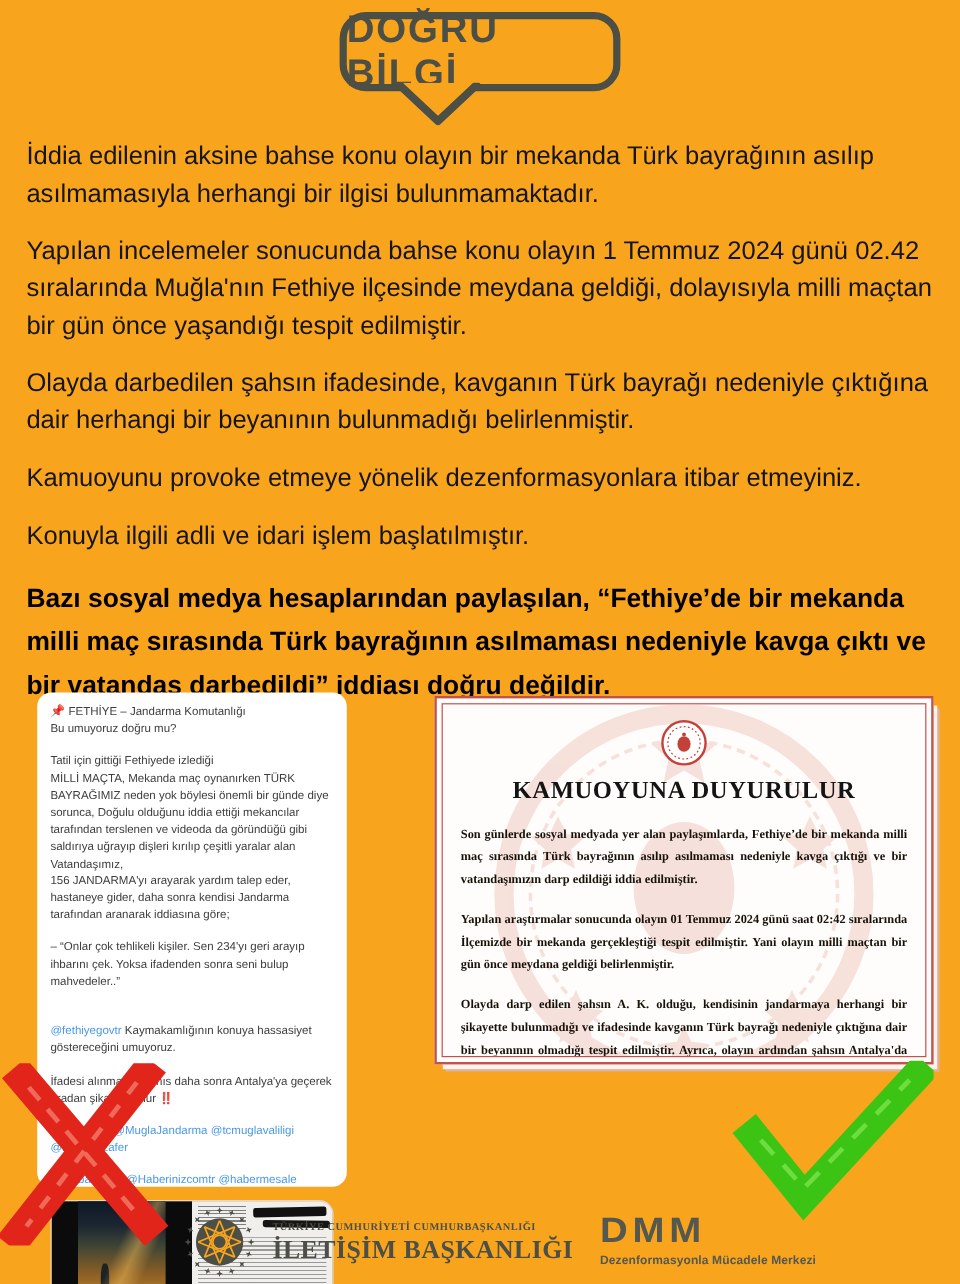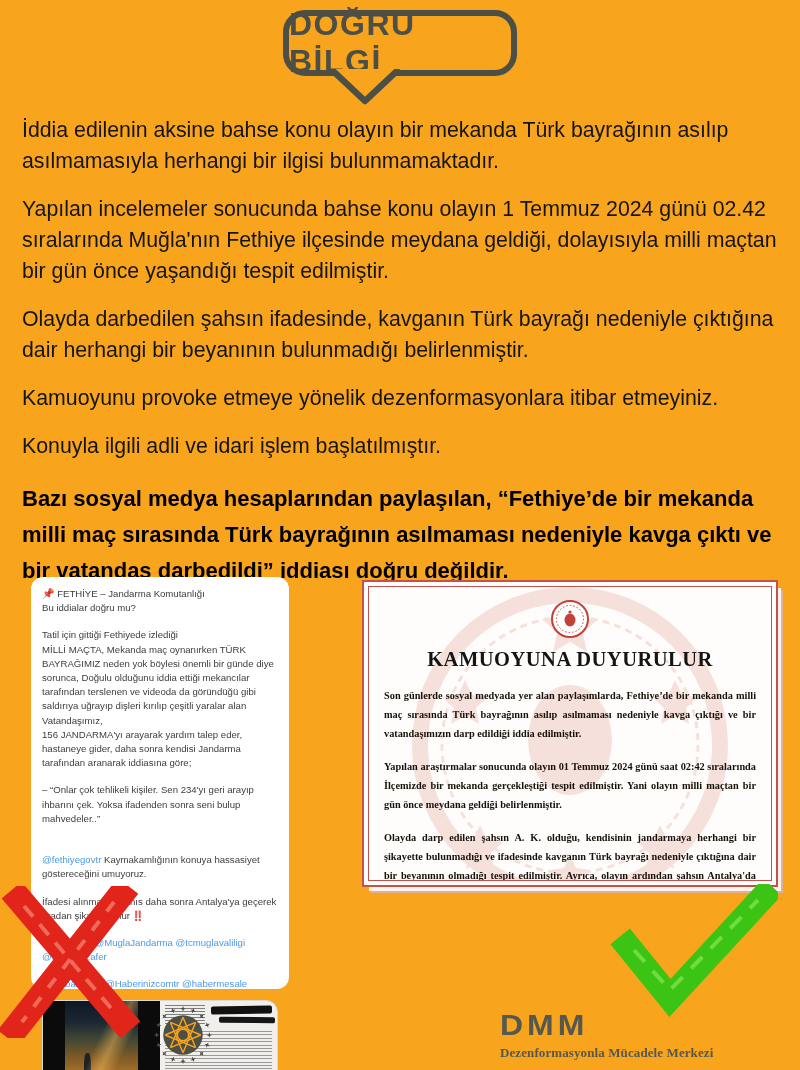--- a/index.html
+++ b/index.html
@@ -96,21 +96,21 @@
   
   .xmark { position:absolute; left:0; top:886px; width:142px; height:152px; z-index:6; }
   .check { position:absolute; left:610px; top:884px; width:168px; height:140px; z-index:6; }
 
   
   .gov-logo { position:absolute; left:152px; top:1004px; display:flex; align-items:center; gap:13px; color:#4C4F45; }
   .gov-text .l1 { font-family:"Liberation Serif", serif; font-weight:700; font-size:8.7px; letter-spacing:.4px; }
   .gov-text .l2 { font-family:"Liberation Serif", serif; font-weight:700; font-size:21.5px; letter-spacing:.4px; margin-top:2px; }
   .dmm-logo { position:absolute; left:500px; top:1008px; color:#54584F; }
   .dmm-word { font-size:32px; font-weight:700; letter-spacing:4px; transform:scaleY(.92); transform-origin:left top; }
-  .dmm-tag { font-size:13px; font-weight:700; margin-top:0px; letter-spacing:.1px;font-family:Liberation Serif, serif; }
+  .dmm-tag { font-size:10px; font-weight:700; margin-top:0px; letter-spacing:.1px; }
 </style>
 </head>
 <body>
 
 <div class="page">
 
   <div class="badge">
     <span class="badge-label">DOĞRU BİLGİ</span>
   </div>
   <svg class="badge-tail" viewBox="0 0 76 36">
@@ -125,21 +125,21 @@
     <p>Kamuoyunu provoke etmeye yönelik dezenformasyonlara itibar etmeyiniz.</p>
     <p>Konuyla ilgili adli ve idari işlem başlatılmıştır.</p>
     <div class="claim">Bazı sosyal medya hesaplarından paylaşılan, “Fethiye’de bir mekanda milli maç sırasında Türk bayrağının asılmaması nedeniyle kavga çıktı ve bir vatandaş darbedildi” iddiası doğru değildir.</div>
   </div>
 
   <div class="tweet">
     <div class="txt">
       <div class="hdr">
         <span class="pin">📌</span>
         <span>FETHİYE – Jandarma Komutanlığı</span><br>
-        <span>Bu iddialar doğru mu?</span>
+        <span>Bu umuyoruz doğru mu?</span>
       </div>
       <p>
         <span>Tatil için gittiği Fethiyede izlediği</span><br>
         <span>MİLLİ MAÇTA, Mekanda maç oynanırken TÜRK BAYRAĞIMIZ neden yok böylesi önemli bir günde diye sorunca, Doğulu olduğunu iddia ettiği mekancılar tarafından terslenen ve videoda da göründüğü gibi saldırıya uğrayıp dişleri kırılıp çeşitli yaralar alan Vatandaşımız,</span><br>
         <span>156 JANDARMA'yı arayarak yardım talep eder, hastaneye gider, daha sonra kendisi Jandarma tarafından aranarak iddiasına göre;</span>
       </p>
       <p>– “Onlar çok tehlikeli kişiler. Sen 234'yı geri arayıp ihbarını çek. Yoksa ifadenden sonra seni bulup mahvedeler..”</p>
       <p>
         <br>
         <a class="mention">@fethiyegovtr</a><span> Kaymakamlığının konuya hassasiyet göstereceğini umuyoruz.</span>
@@ -238,20 +238,24 @@
         <use href="#st8" transform="rotate(180) translate(0,-28)"></use>
           <use href="#st8" transform="rotate(202.5) translate(0,-28)"></use>
         <use href="#st8" transform="rotate(225) translate(0,-28)"></use>
           <use href="#st8" transform="rotate(247.5) translate(0,-28)"></use>
         <use href="#st8" transform="rotate(270) translate(0,-28)"></use>
           <use href="#st8" transform="rotate(292.5) translate(0,-28)"></use>
         <use href="#st8" transform="rotate(315) translate(0,-28)"></use>
           <use href="#st8" transform="rotate(337.5) translate(0,-28)"></use>
       </g>
     </svg>
+    <div class="gov-text">
+      <div class="l1">TÜRKİYE CUMHURİYETİ CUMHURBAŞKANLIĞI</div>
+      <div class="l2">İLETİŞİM BAŞKANLIĞI</div>
+    </div>
   </div>
 
   <div class="dmm-logo">
     <div class="dmm-word">DMM</div>
     <div class="dmm-tag">Dezenformasyonla Mücadele Merkezi</div>
   </div>
 
 </div>
 
 </body></html>

